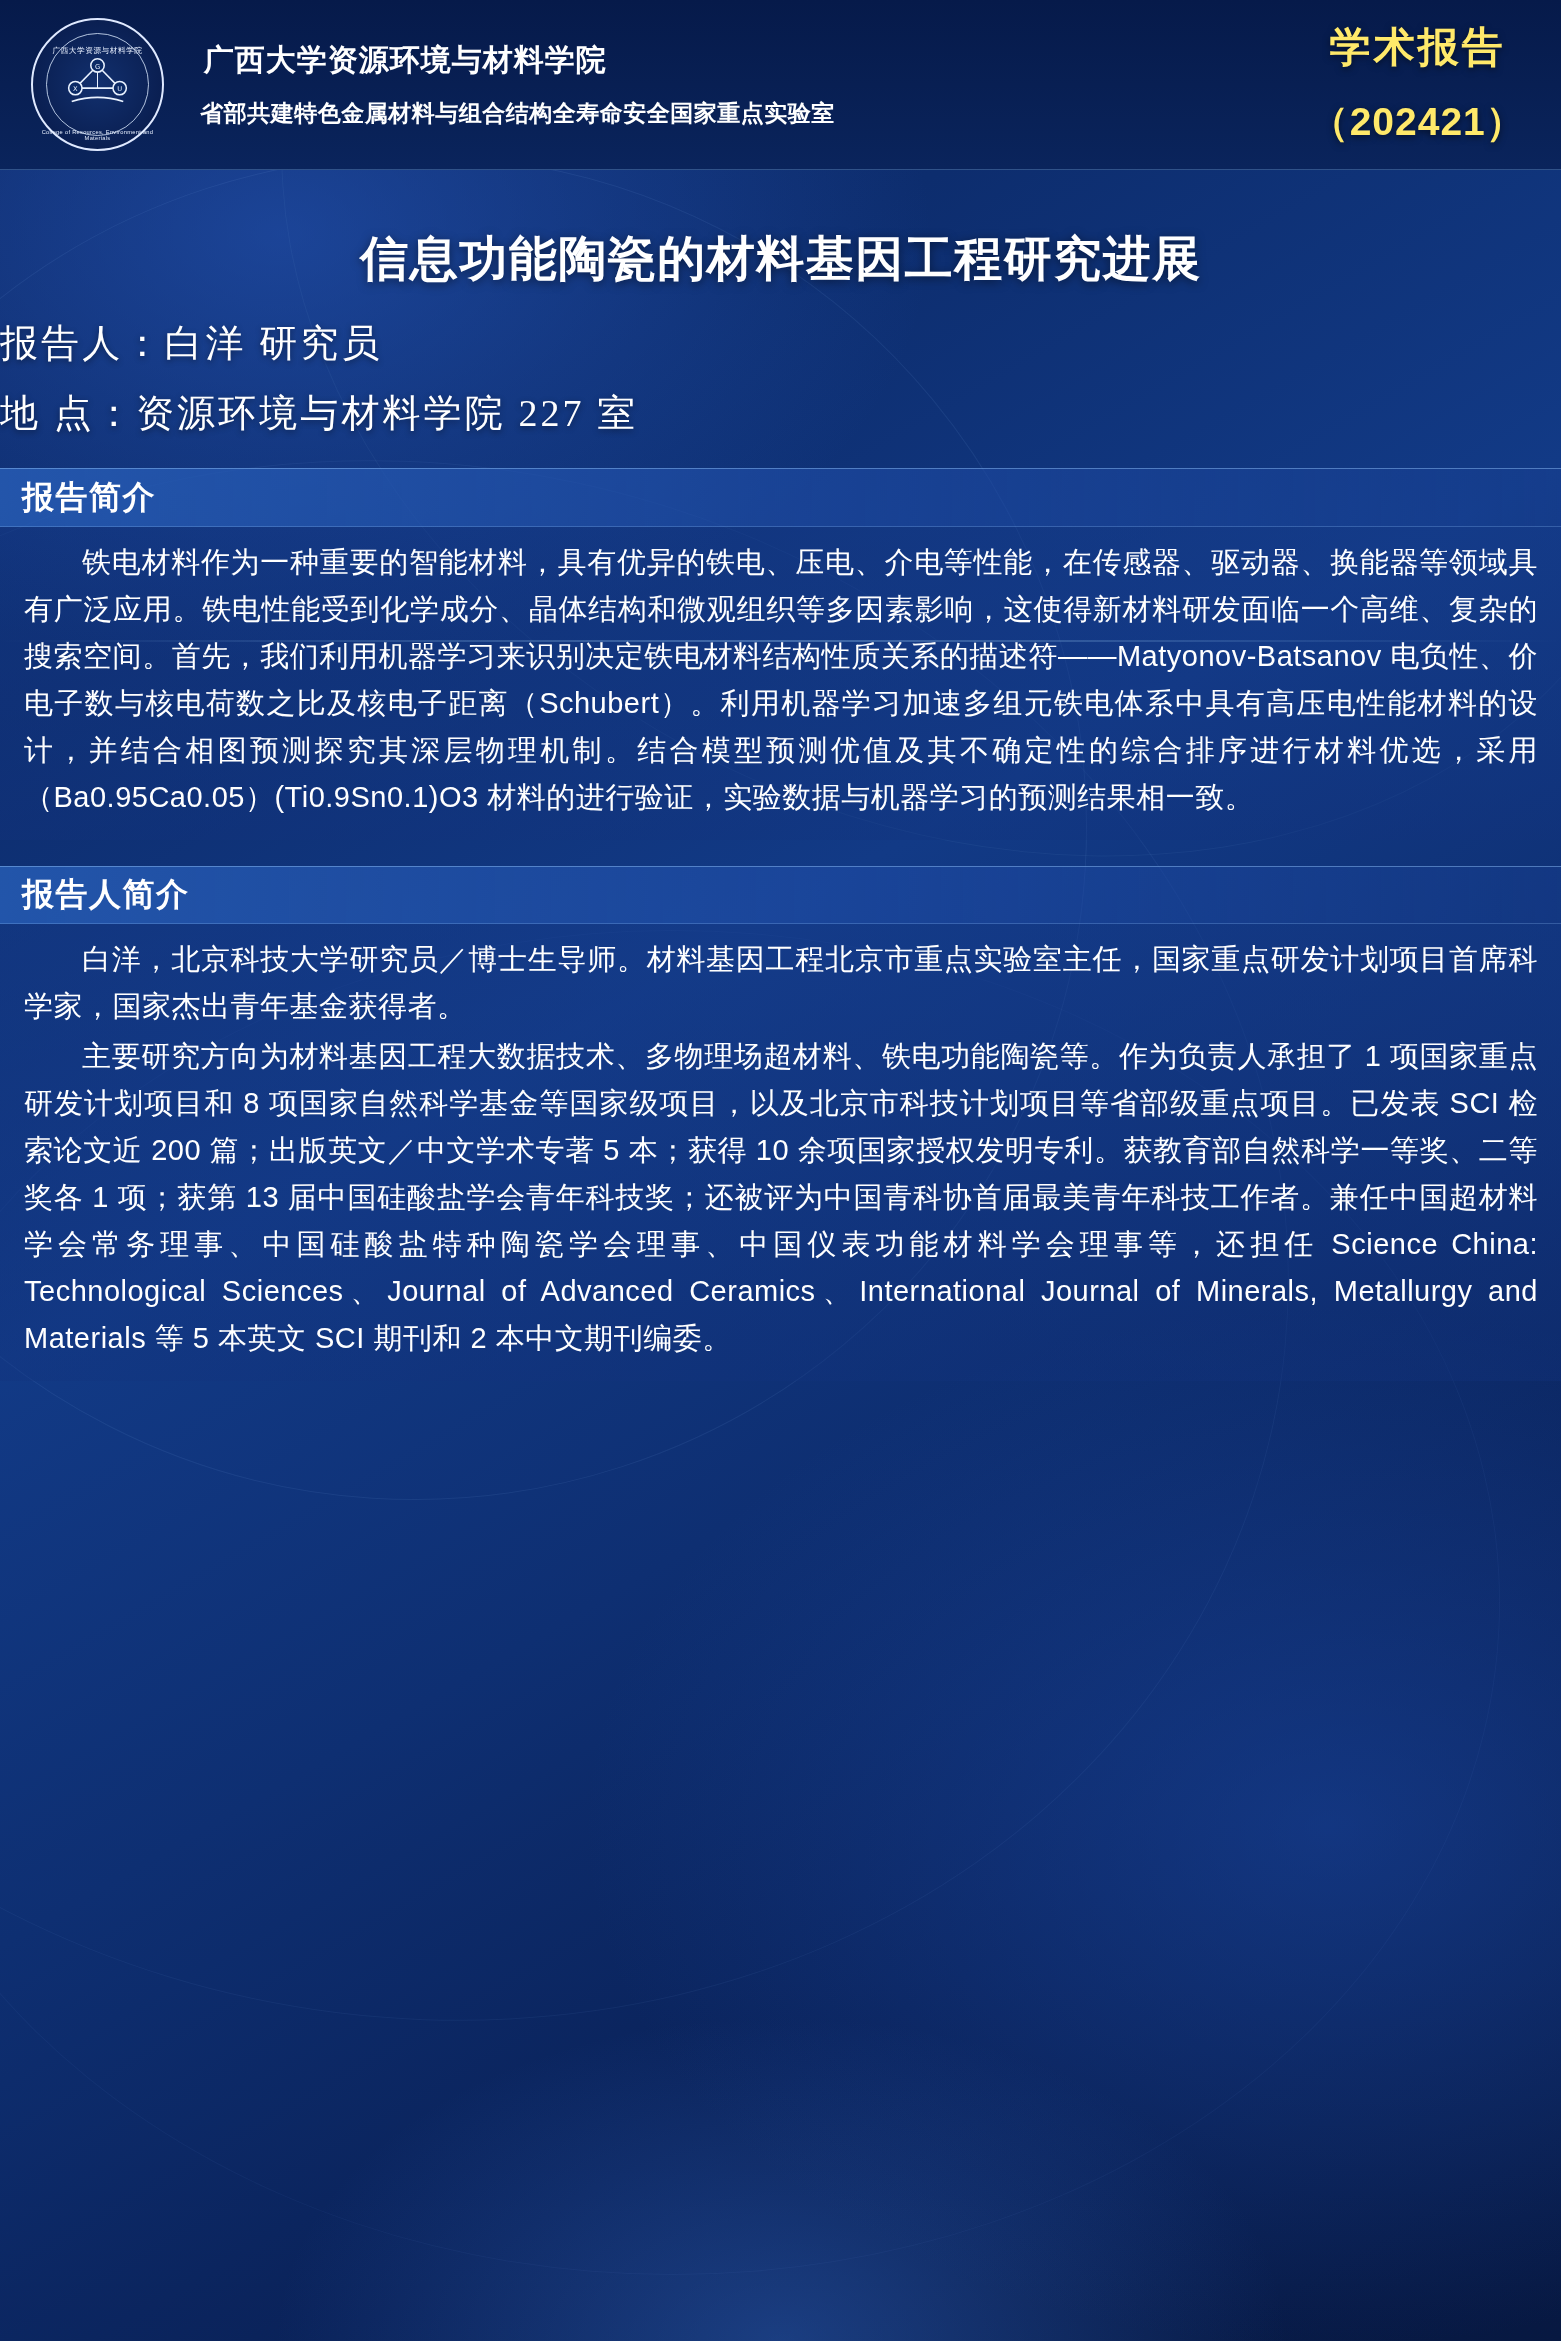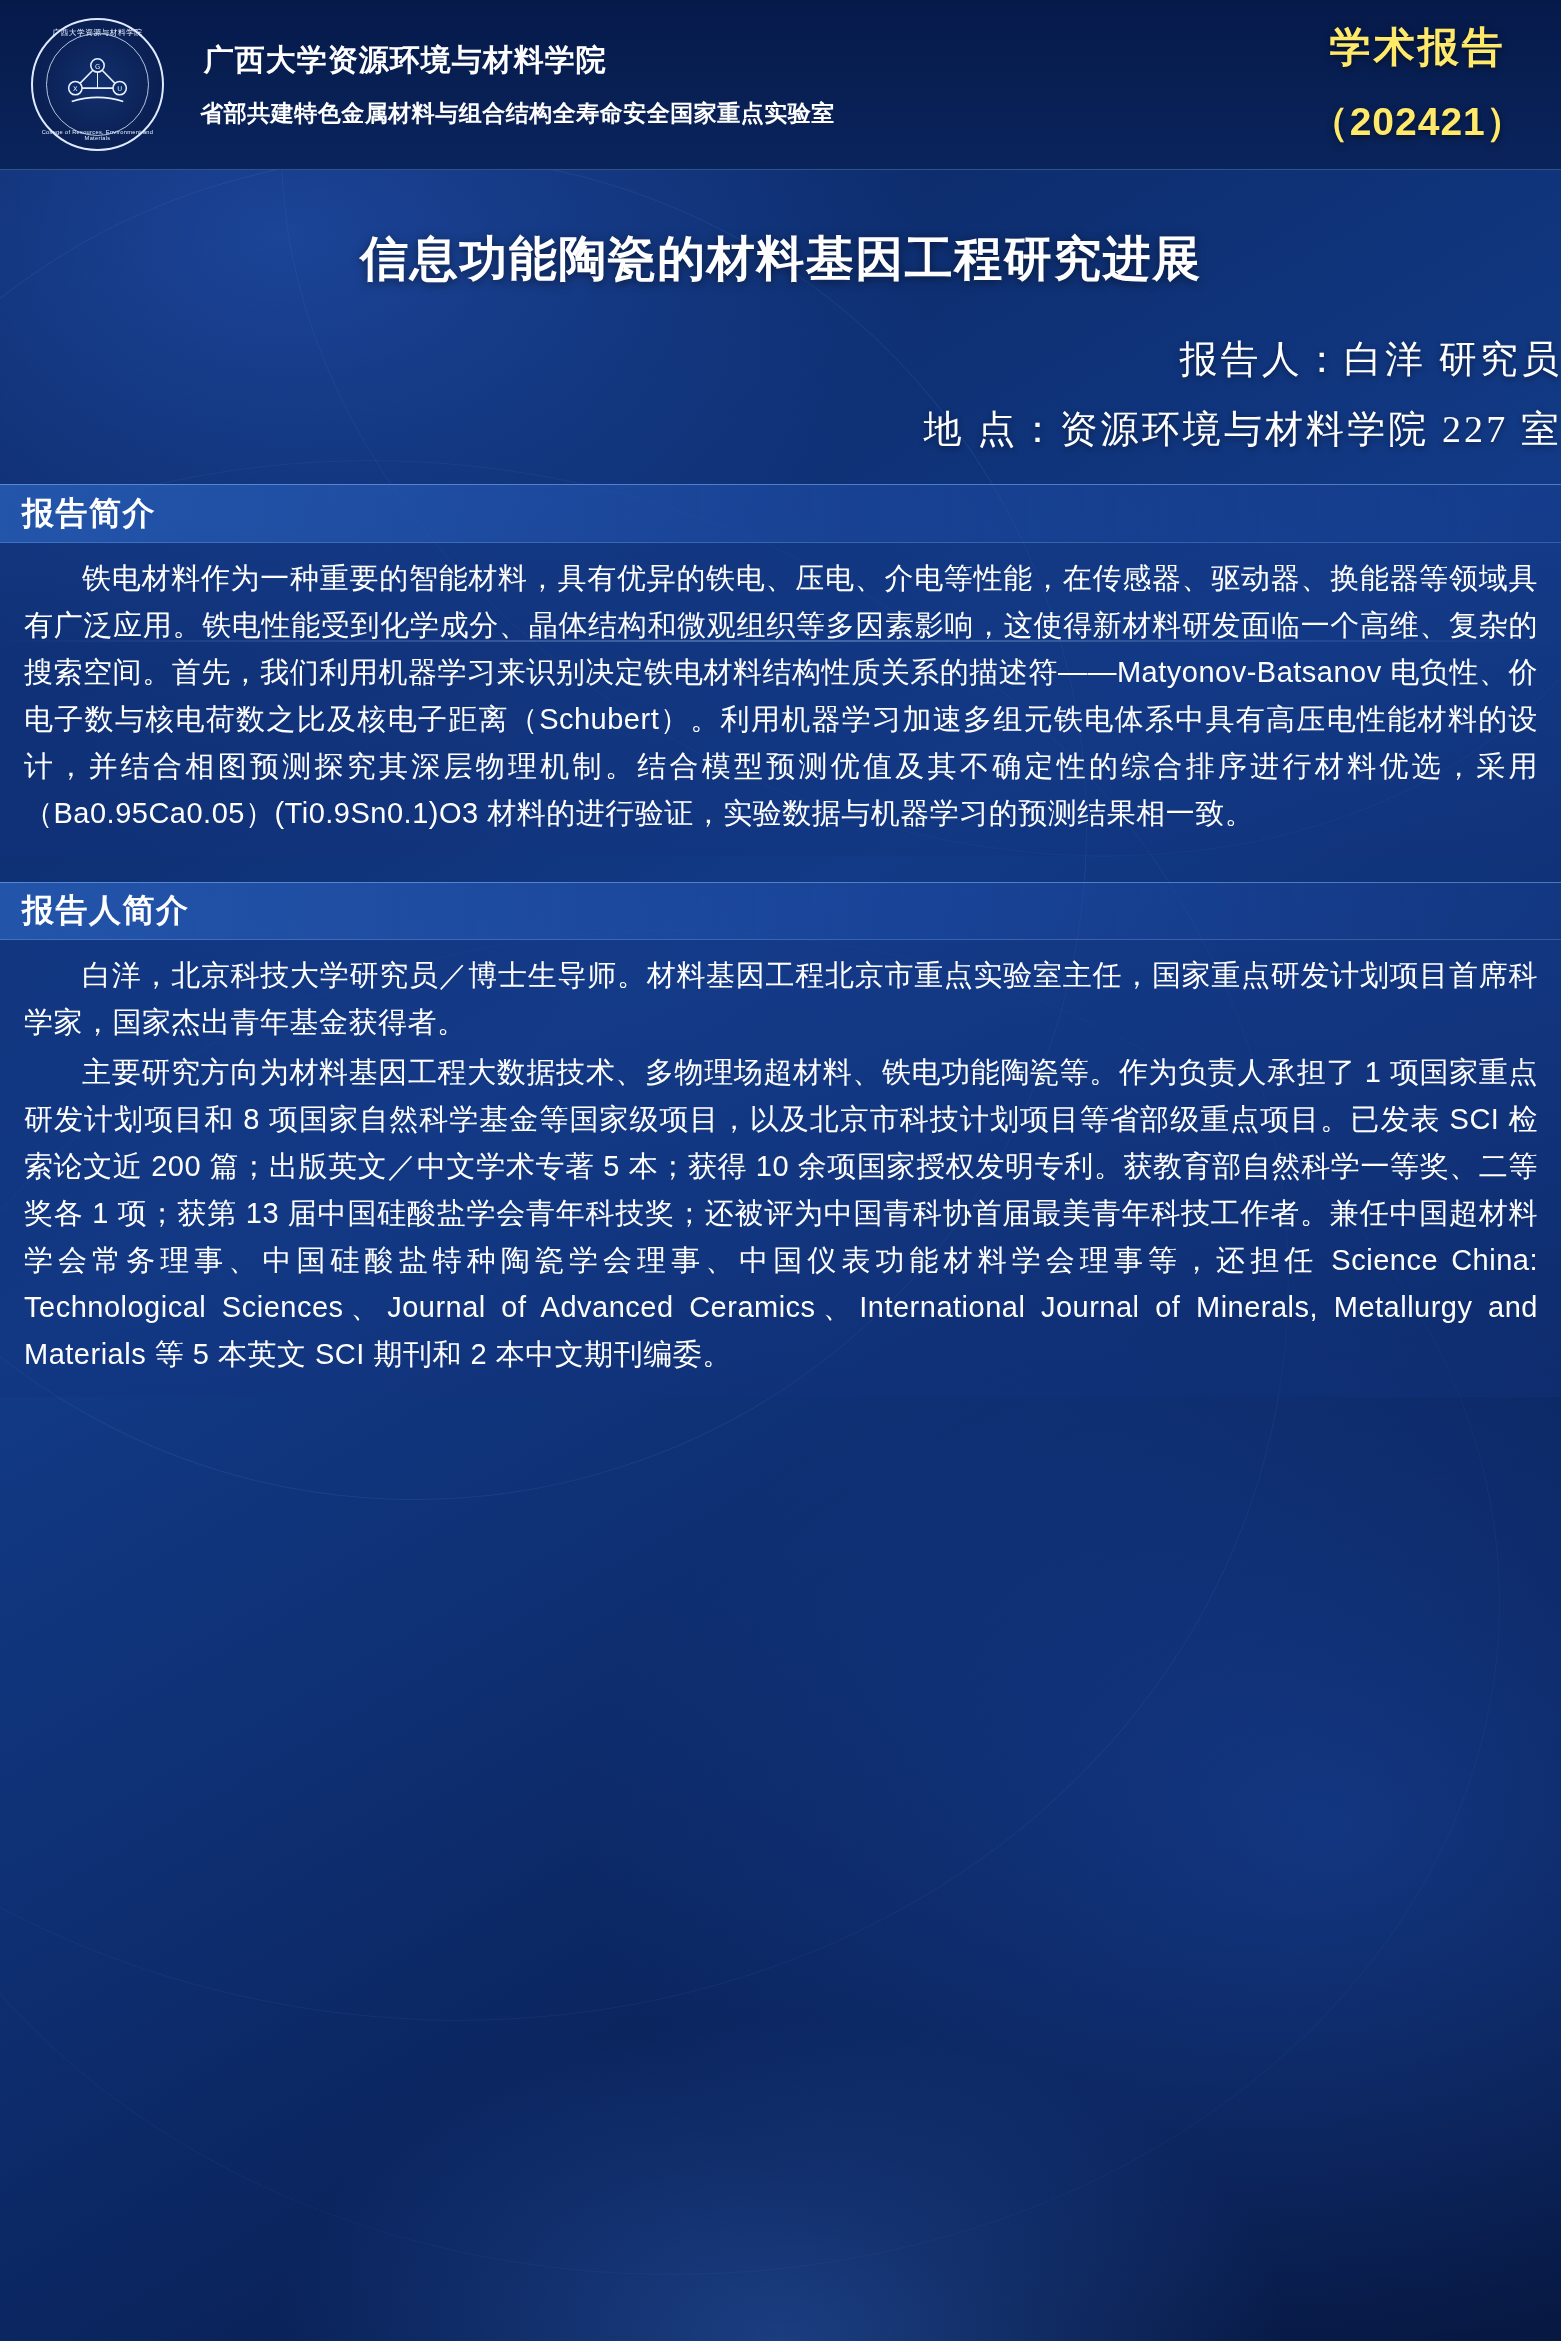--- a/index.html
+++ b/index.html
@@ -95,21 +95,21 @@
     border: 1px solid rgba(220,235,255,0.8);
   }
   .logo .toptext, .logo .bottomtext {
     position: absolute;
     width: 100%;
     text-align: center;
     font-size: 7.7px;
     color: #e8f0ff;
     letter-spacing: 0.5px;
   }
-  .logo .toptext { top: 8px; }
+  .logo .toptext { top: 26px; }
   .logo .bottomtext { bottom: 8.3px; font-size: 5.7px; letter-spacing: 0.3px;}
   .logo svg { position: relative; z-index: 2; }
 
   .header-titles {
     flex: 1 1 auto;
     padding-left: 20.7px;
     color: #ffffff;
   }
   .header-titles .l1 {
     font-size: 30px;
@@ -153,26 +153,26 @@
   .main-title {
     font-family: "Liberation Sans", sans-serif;
     font-size: 48px;
     font-weight: bold;
     color: #ffffff;
     letter-spacing: 1.5px;
     text-shadow: 0 2.1px 9.3px rgba(0,0,0,0.5);
     margin-top: 28px;
   }
   .meta {
-    margin-top: 40px;
+    margin-top: 24px;
     color: #ffffff;
     font-family: "Liberation Serif", serif;
     font-size: 38px;
     letter-spacing: 3.1px;
-    text-align: right;
+    text-align: left;
     line-height: 1.5;
     text-shadow: 0 1.5px 6.2px rgba(0,0,0,0.45);
   }
   .meta .row { margin-bottom: 13.4px; }
 
   
   .section-header {
     position: relative;
     margin-top: 26px;
     background: linear-gradient(90deg, rgba(40,95,185,0.78) 0%, rgba(30,75,165,0.6) 55%, rgba(25,65,150,0.35) 100%);

